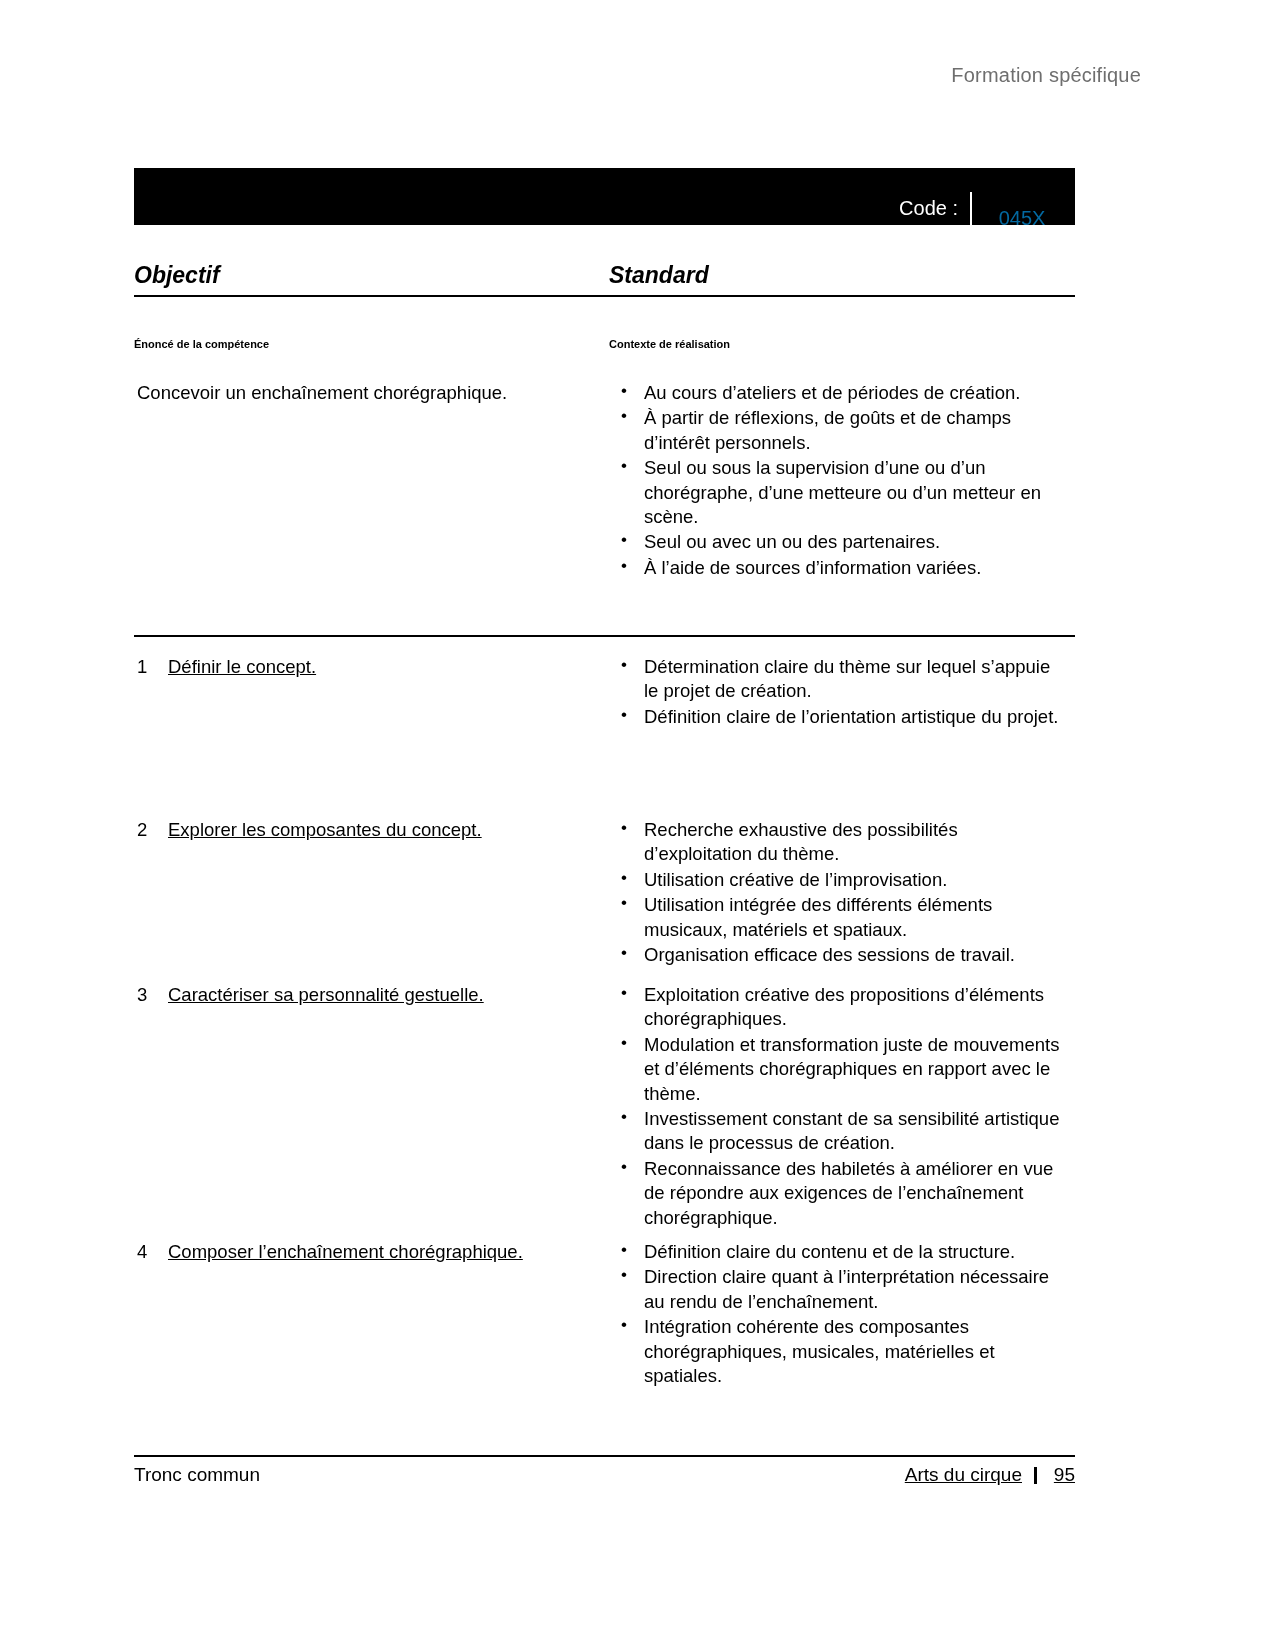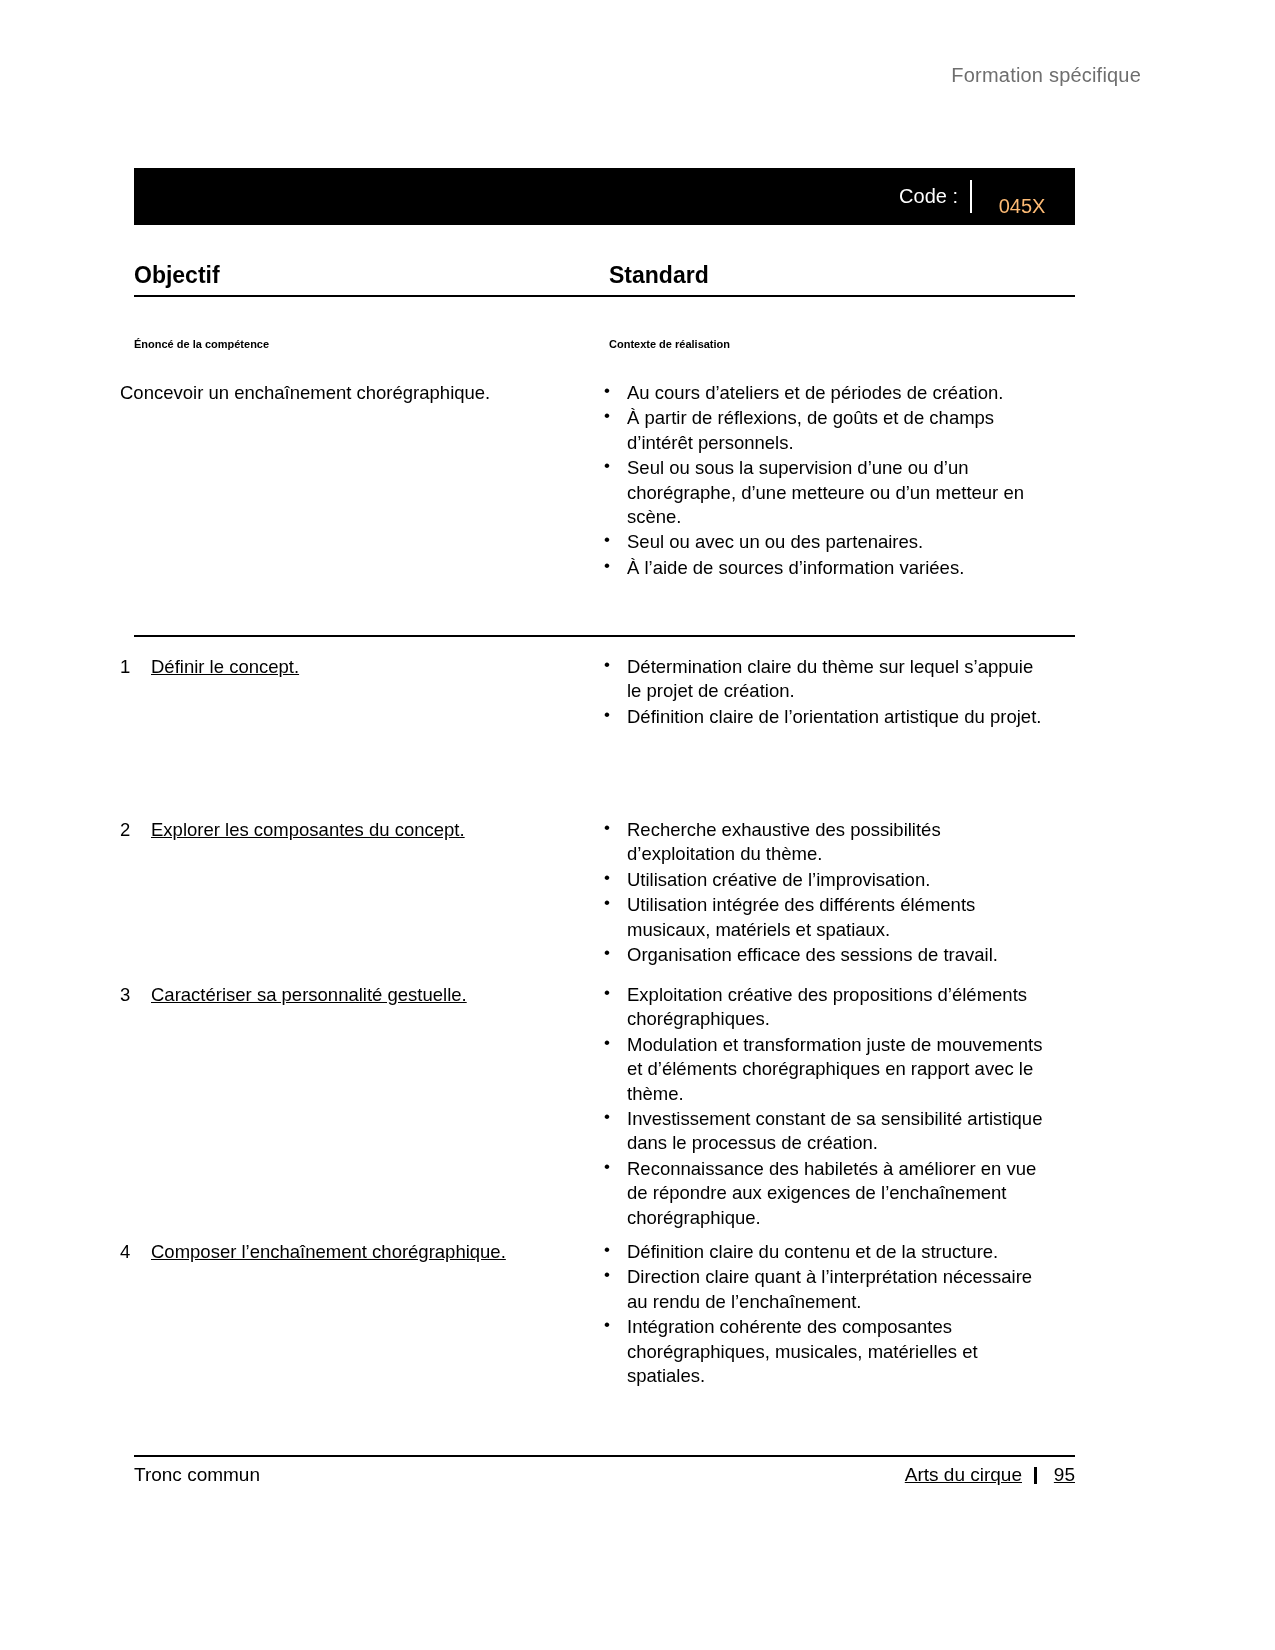--- a/index.html
+++ b/index.html
@@ -35,39 +35,39 @@
   
   .code-bar {
     position: absolute;
     top: 168px;
     left: 134px;
     width: 941px;
     height: 57px;
     background: #000000;
     box-sizing: border-box;
     display: flex;
-    align-items: center;
+    align-items: flex-end;
     justify-content: flex-end;
   }
   .code-inner {
     display: flex;
     align-items: stretch;
     height: 33px;
     margin-right: 3px;
   }
   .code-label {
     color: #ffffff;
     font-size: 20px;
     display: flex;
     align-items: center;
     padding: 0 12px 0 0;
     border-right: 2px solid #ffffff;
   }
   .code-value {
-    color: #fdba74;
+    color: #0369a1;
     font-size: 20px;
     display: flex;
     align-items: center;
     justify-content: center;
     width: 100px;
     margin-top: 20px;
   }
 
   
   .col-title-row {
@@ -75,20 +75,21 @@
     top: 262px;
     left: 134px;
     width: 941px;
     border-bottom: 2.5px solid #000000;
     padding-bottom: 6px;
     display: flex;
   }
   .col-title {
     font-size: 23px;
     font-weight: bold;
+    font-style: italic;
   }
   .col-title.left { width: 475px; }
 
   
   .section-head {
     position: absolute;
     left: 134px;
     width: 941px;
     display: flex;
     font-size: 11px;
@@ -101,21 +102,21 @@
     left: 134px;
     width: 941px;
     height: 0;
     border-top: 2.5px solid #000000;
   }
 
   
   .block {
     position: absolute;
     display: flex;
-    left: 120px;
+    left: 137px;
     width: 941px;
   }
   .col-left {
     width: 475px;
     box-sizing: border-box;
     padding-right: 14px;
     font-size: 18.5px;
     line-height: 1.32;
   }
   .col-right {

